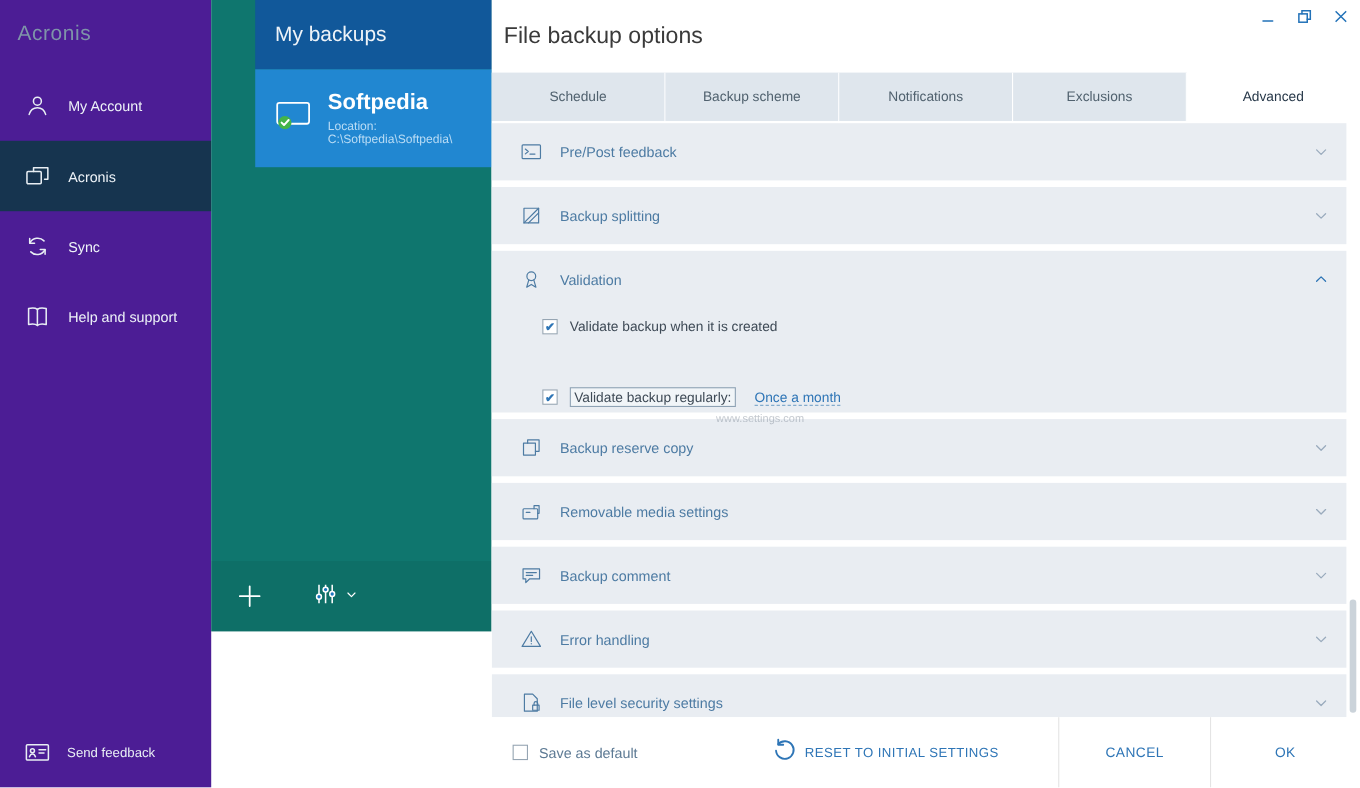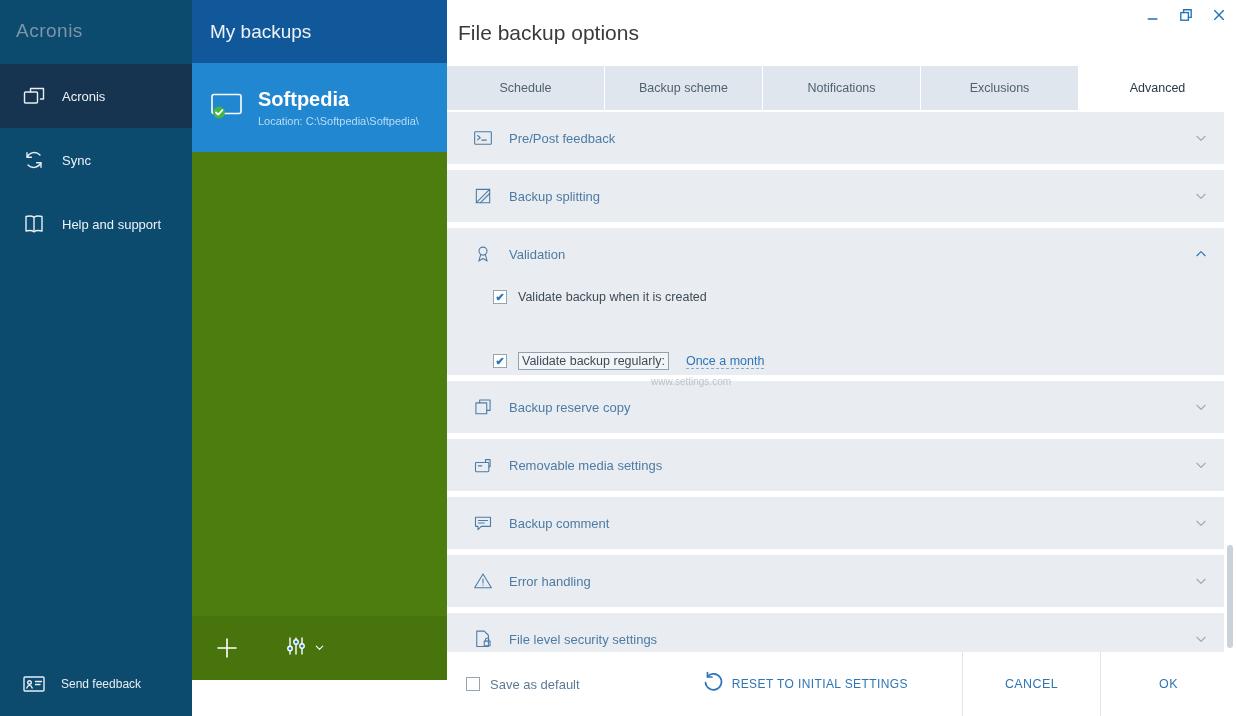--- a/index.html
+++ b/index.html
@@ -1,33 +1,33 @@
 <!DOCTYPE html>
 <html><head>
 <meta charset="utf-8">
 <style>
   * { margin:0; padding:0; box-sizing:border-box; }
   html,body { width:1236px; height:716px; overflow:hidden; }
   body { font-family:"Liberation Sans", sans-serif; background:#fff; cursor:default; }
   .app { position:relative; width:1236px; height:716px; }
 
   
-  .sidebar { position:absolute; left:0; top:0; width:192px; height:716px; background:#0c4a6e; }
+  .sidebar { position:absolute; left:0; top:0; width:192px; height:716px; background:#4c1d95; }
   .logo { padding:20px 0 0 16px; font-size:19px; letter-spacing:.5px; color:#7e94a9; font-weight:400; }
   .nav { position:absolute; top:64px; left:0; width:100%; }
   .nav-item { height:64px; display:flex; align-items:center; padding-left:20px; gap:14px;
               color:#eef3f8; font-size:13px; }
   .nav-item.active { background:#16344f; }
   .nav-item .icon, .feedback .icon { width:28px; height:28px; display:flex; align-items:center; justify-content:center; }
   .feedback { position:absolute; bottom:0; left:0; width:192px; height:64px; display:flex;
               align-items:center; padding-left:20px; gap:13px; color:#e8eef4; font-size:12px; }
   .white-stroke { stroke:#e8eef4; fill:none; stroke-width:1.4; stroke-linecap:round; stroke-linejoin:round; }
 
   
-  .backups { position:absolute; left:192px; top:0; width:255px; height:680px; background:#4d7c0f; }
+  .backups { position:absolute; left:192px; top:0; width:255px; height:574px; background:#0f766e;padding-left:40px; }
   .backups-header { height:63px; background:#11589a; color:rgba(255,255,255,.93); font-size:19px;
                     display:flex; align-items:center; padding-left:18px; }
   .backup-item { height:89px; background:#2187d1; display:flex; align-items:center; padding-left:18px; gap:12px; }
   .bname { color:#fff; font-size:20px; font-weight:700; }
   .bloc  { color:#b9dcf5; font-size:11px; margin-top:4px; }
   .backups-footer { position:absolute; bottom:0; left:0; width:255px; height:64px;
                     background:rgba(0,0,0,.06); display:flex; align-items:center; }
   .plus { width:46px; height:46px; margin-left:12px; display:flex; align-items:center; justify-content:center; }
   .opts { display:flex; align-items:center; gap:6px; margin-left:34px; }
 
@@ -81,20 +81,29 @@
   .cell-ok { flex:1; }
 </style>
 </head>
 <body>
 
 <div class="app">
 
   <aside class="sidebar">
     <div class="logo">Acronis</div>
     <nav class="nav">
+      <div class="nav-item">
+        <span class="icon">
+          <svg width="24" height="24" viewBox="0 0 24 24" class="white-stroke">
+              <circle cx="12" cy="8" r="3.6"></circle>
+              <path d="M4.5 20c1.2-4 4-6 7.5-6s6.3 2 7.5 6"></path>
+            </svg>
+        </span>
+        <span>My Account</span>
+      </div>
       <div class="nav-item active">
         <span class="icon">
           <svg width="24" height="24" viewBox="0 0 24 24" class="white-stroke">
               <rect x="2.5" y="8" width="13" height="11" rx="1"></rect>
               <path d="M8.5 8V4.5h13V15h-3"></path>
             </svg>
         </span>
         <span>Acronis</span>
       </div>
       <div class="nav-item">

